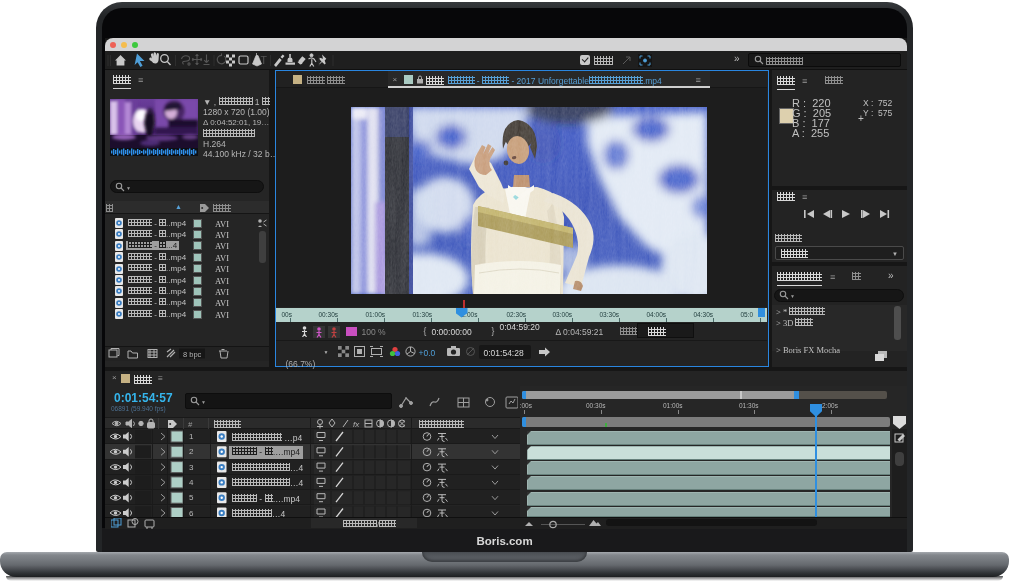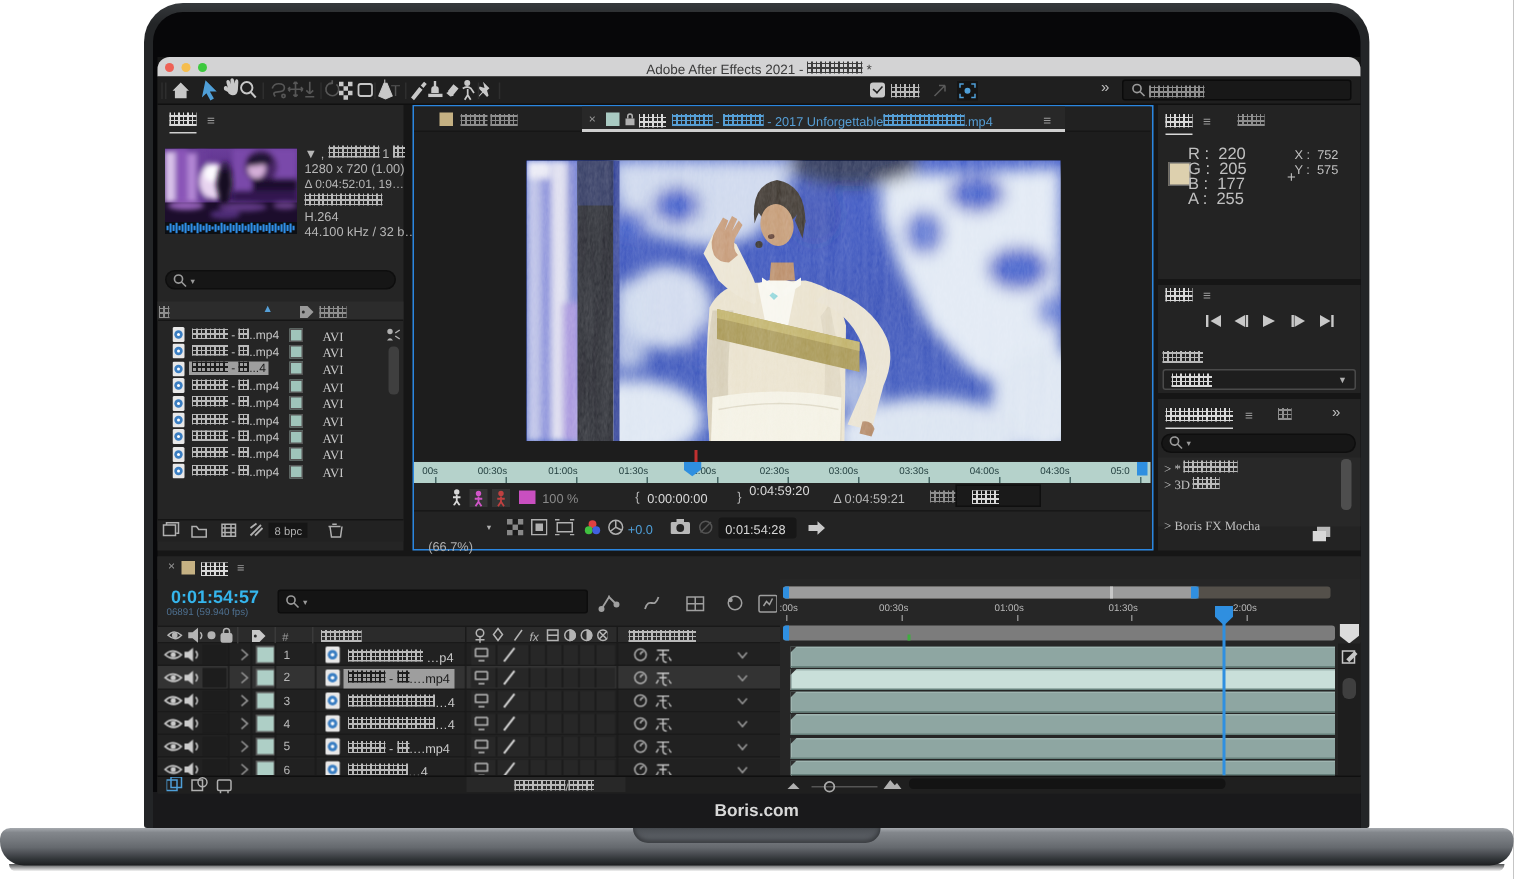--- a/index.html
+++ b/index.html
@@ -65,21 +65,20 @@
 <div class="a" style="left:422px;top:552px;width:165px;height:10px;border-radius:0 0 10px 10px;
 background:linear-gradient(180deg,#4a4e53,#5e6268 80%,#6a6e74);box-shadow:inset 0 -2px 3px rgba(20,22,24,.55);"></div>
 <div class="a" style="left:6px;top:576px;width:997px;height:5px;border-radius:0 0 12px 12px;background:linear-gradient(180deg,rgba(30,32,34,.8),rgba(30,32,34,0));"></div>
 
 <div class="a" id="scr" style="left:105px;top:38px;width:802px;height:491px;background:#161616;font-size:9px;color:#c6c6c6">
 
   <div class="a" style="left:0;top:0;width:802px;height:13px;background:#d3d3d4;border-radius:8px 8px 0 0"></div>
   <div class="a" style="left:4.5px;top:4px;width:6px;height:6px;border-radius:50%;background:#ee6156"></div>
   <div class="a" style="left:15.5px;top:4px;width:6px;height:6px;border-radius:50%;background:#f5bd4e"></div>
   <div class="a" style="left:26.5px;top:4px;width:6px;height:6px;border-radius:50%;background:#3dc93e"></div>
-  <div class="a" style="left:0;top:2.5px;width:802px;text-align:center;font-size:9px;color:#3a3a3a">Adobe After Effects 2021 - <span class="cj drk" style="width:37px"></span> *</div>
 
   <div class="a" style="left:0;top:13px;width:802px;height:19px;background:#1f1f1f;border-bottom:1px solid #101010"></div>
   <div class="a" id="toolbar-left" style="left:0;top:13px;width:250px;height:19px"><svg width="250" height="19">
     <g stroke="#2e2e2e">
           <path d="M3 4 v11 M5.5 4 v11"></path>
         </g>
     <path d="M10 9.5 l5.5-5.5 5.5 5.5 h-1.6 v5 h-7.8 v-5z" fill="#c8c8c8"></path>
     <path d="M32 2.5 l7.5 7.5 h-4.6 l2.7 4.7 -2.3 1.3 -2.7-4.8 -3 2.8z" fill="#4f9fd8"></path>
     <path d="M44.5 9 q-.8-2.2 .8-2.6 q1.2-.2 1.7 1.3 l-1-3.4 q-.5-1.6 .7-1.9 q1.2-.3 1.7 1.2 l.5 1.6 -.3-2.3 q-.2-1.6 1-1.7 q1.2-.1 1.5 1.5 l.4 2 .2-1.5 q.2-1.4 1.2-1.3 q1.1 .1 1 1.7 l-.3 5.2 q-.3 3.7 -3.4 3.7 q-2.4 0-3.3-2.1z" fill="#c8c8c8"></path>
     <g stroke="#c8c8c8" fill="none" stroke-width="1.3">

